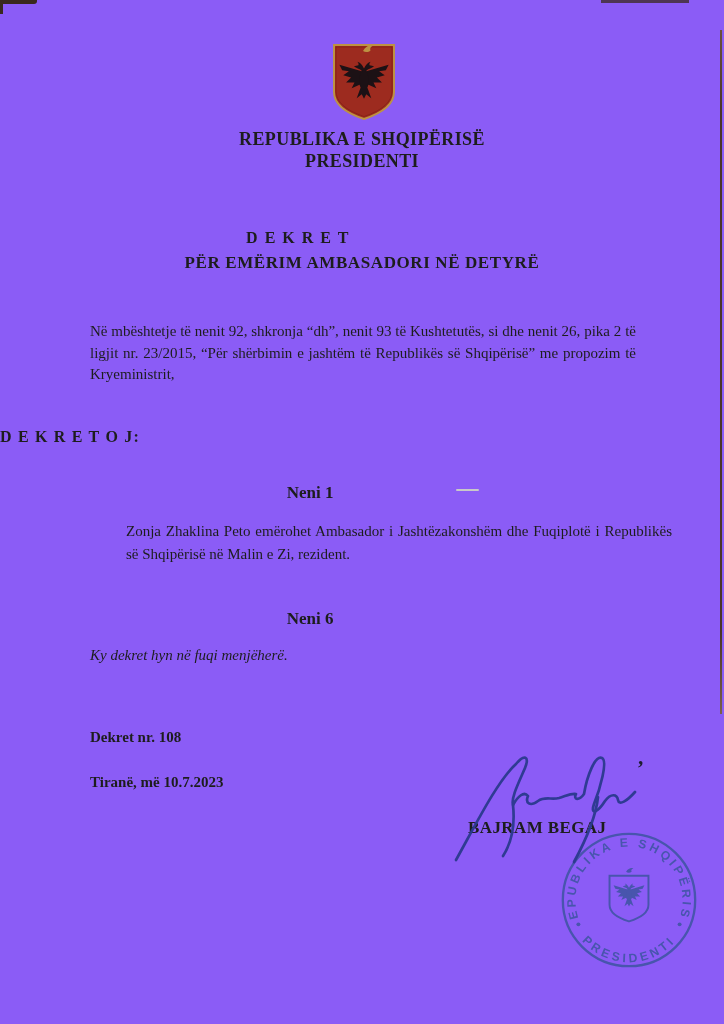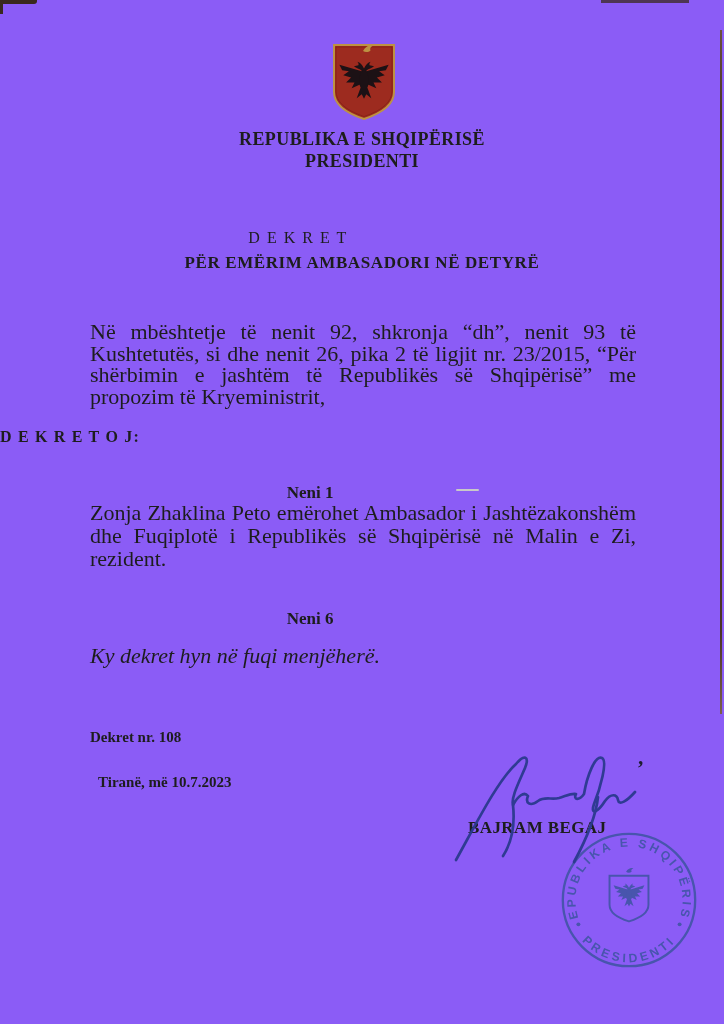--- a/index.html
+++ b/index.html
@@ -12,38 +12,38 @@
     font-family:"Liberation Serif","DejaVu Serif",serif;
     color:#1d1d1d;
   }
   .abs{position:absolute;}
   
   .coa{left:330px;top:42px;width:68px;height:80px;}
   
   .hdr{left:0;top:129px;width:724px;text-align:center;font-weight:bold;
        font-size:18px;line-height:21.5px;letter-spacing:0.4px;}
   
-  .t-dekret{left:0;top:229px;width:596px;text-align:center;font-weight:normal;
+  .t-dekret{left:0;top:229px;width:596px;text-align:center;font-weight:bold;
             font-size:16px;letter-spacing:1.5px;}
   .t-sub{left:0;top:253px;width:724px;text-align:center;font-weight:bold;
          font-size:17px;letter-spacing:0.6px;}
   
   .body{left:90px;width:546px;margin:0;text-align:justify;
-        font-size:22px;line-height:21.5px;}
+        font-size:15px;line-height:21.5px;}
   .p1{top:321px;}
-  .p2{top:502px;line-height:22.8px;}
+  .p2{top:520px;line-height:22.8px;margin-left:36px;}
   .p3{top:645px;text-align:left;font-style:italic;}
   .t-dekretoj{left:0;top:428px;width:724px;text-align:left;font-weight:bold;
               font-size:16px;letter-spacing:1.2px;}
   .neni{left:0;width:620px;text-align:center;font-weight:bold;font-size:17px;}
   .n1{top:483px;}
   .n2{top:609px;}
   .meta{left:90px;font-weight:bold;font-size:15px;}
   .dnr{top:729px;}
-  .place{top:774px;margin-left:8px;}
+  .place{top:774px;}
   .signer{left:468px;top:818px;font-weight:bold;font-size:17px;
           letter-spacing:0.4px;z-index:1;}
   .sig-svg{left:448px;top:742px;width:200px;height:130px;z-index:3;overflow:visible;}
   .ink-mark{left:637px;top:756px;font-size:21px;font-weight:bold;color:#1c1c2e;z-index:3;}
   .stamp-svg{left:556px;top:827px;width:146px;height:146px;z-index:2;opacity:0.93;}
   
   .art{background:#3a291e;}
   .art-tl-h{left:0;top:0;width:37px;height:4px;border-radius:0 0 3px 0;}
   .art-tl-v{left:0;top:0;width:3px;height:14px;}
   .art-tr{left:601px;top:0;width:88px;height:3px;opacity:.75;}

